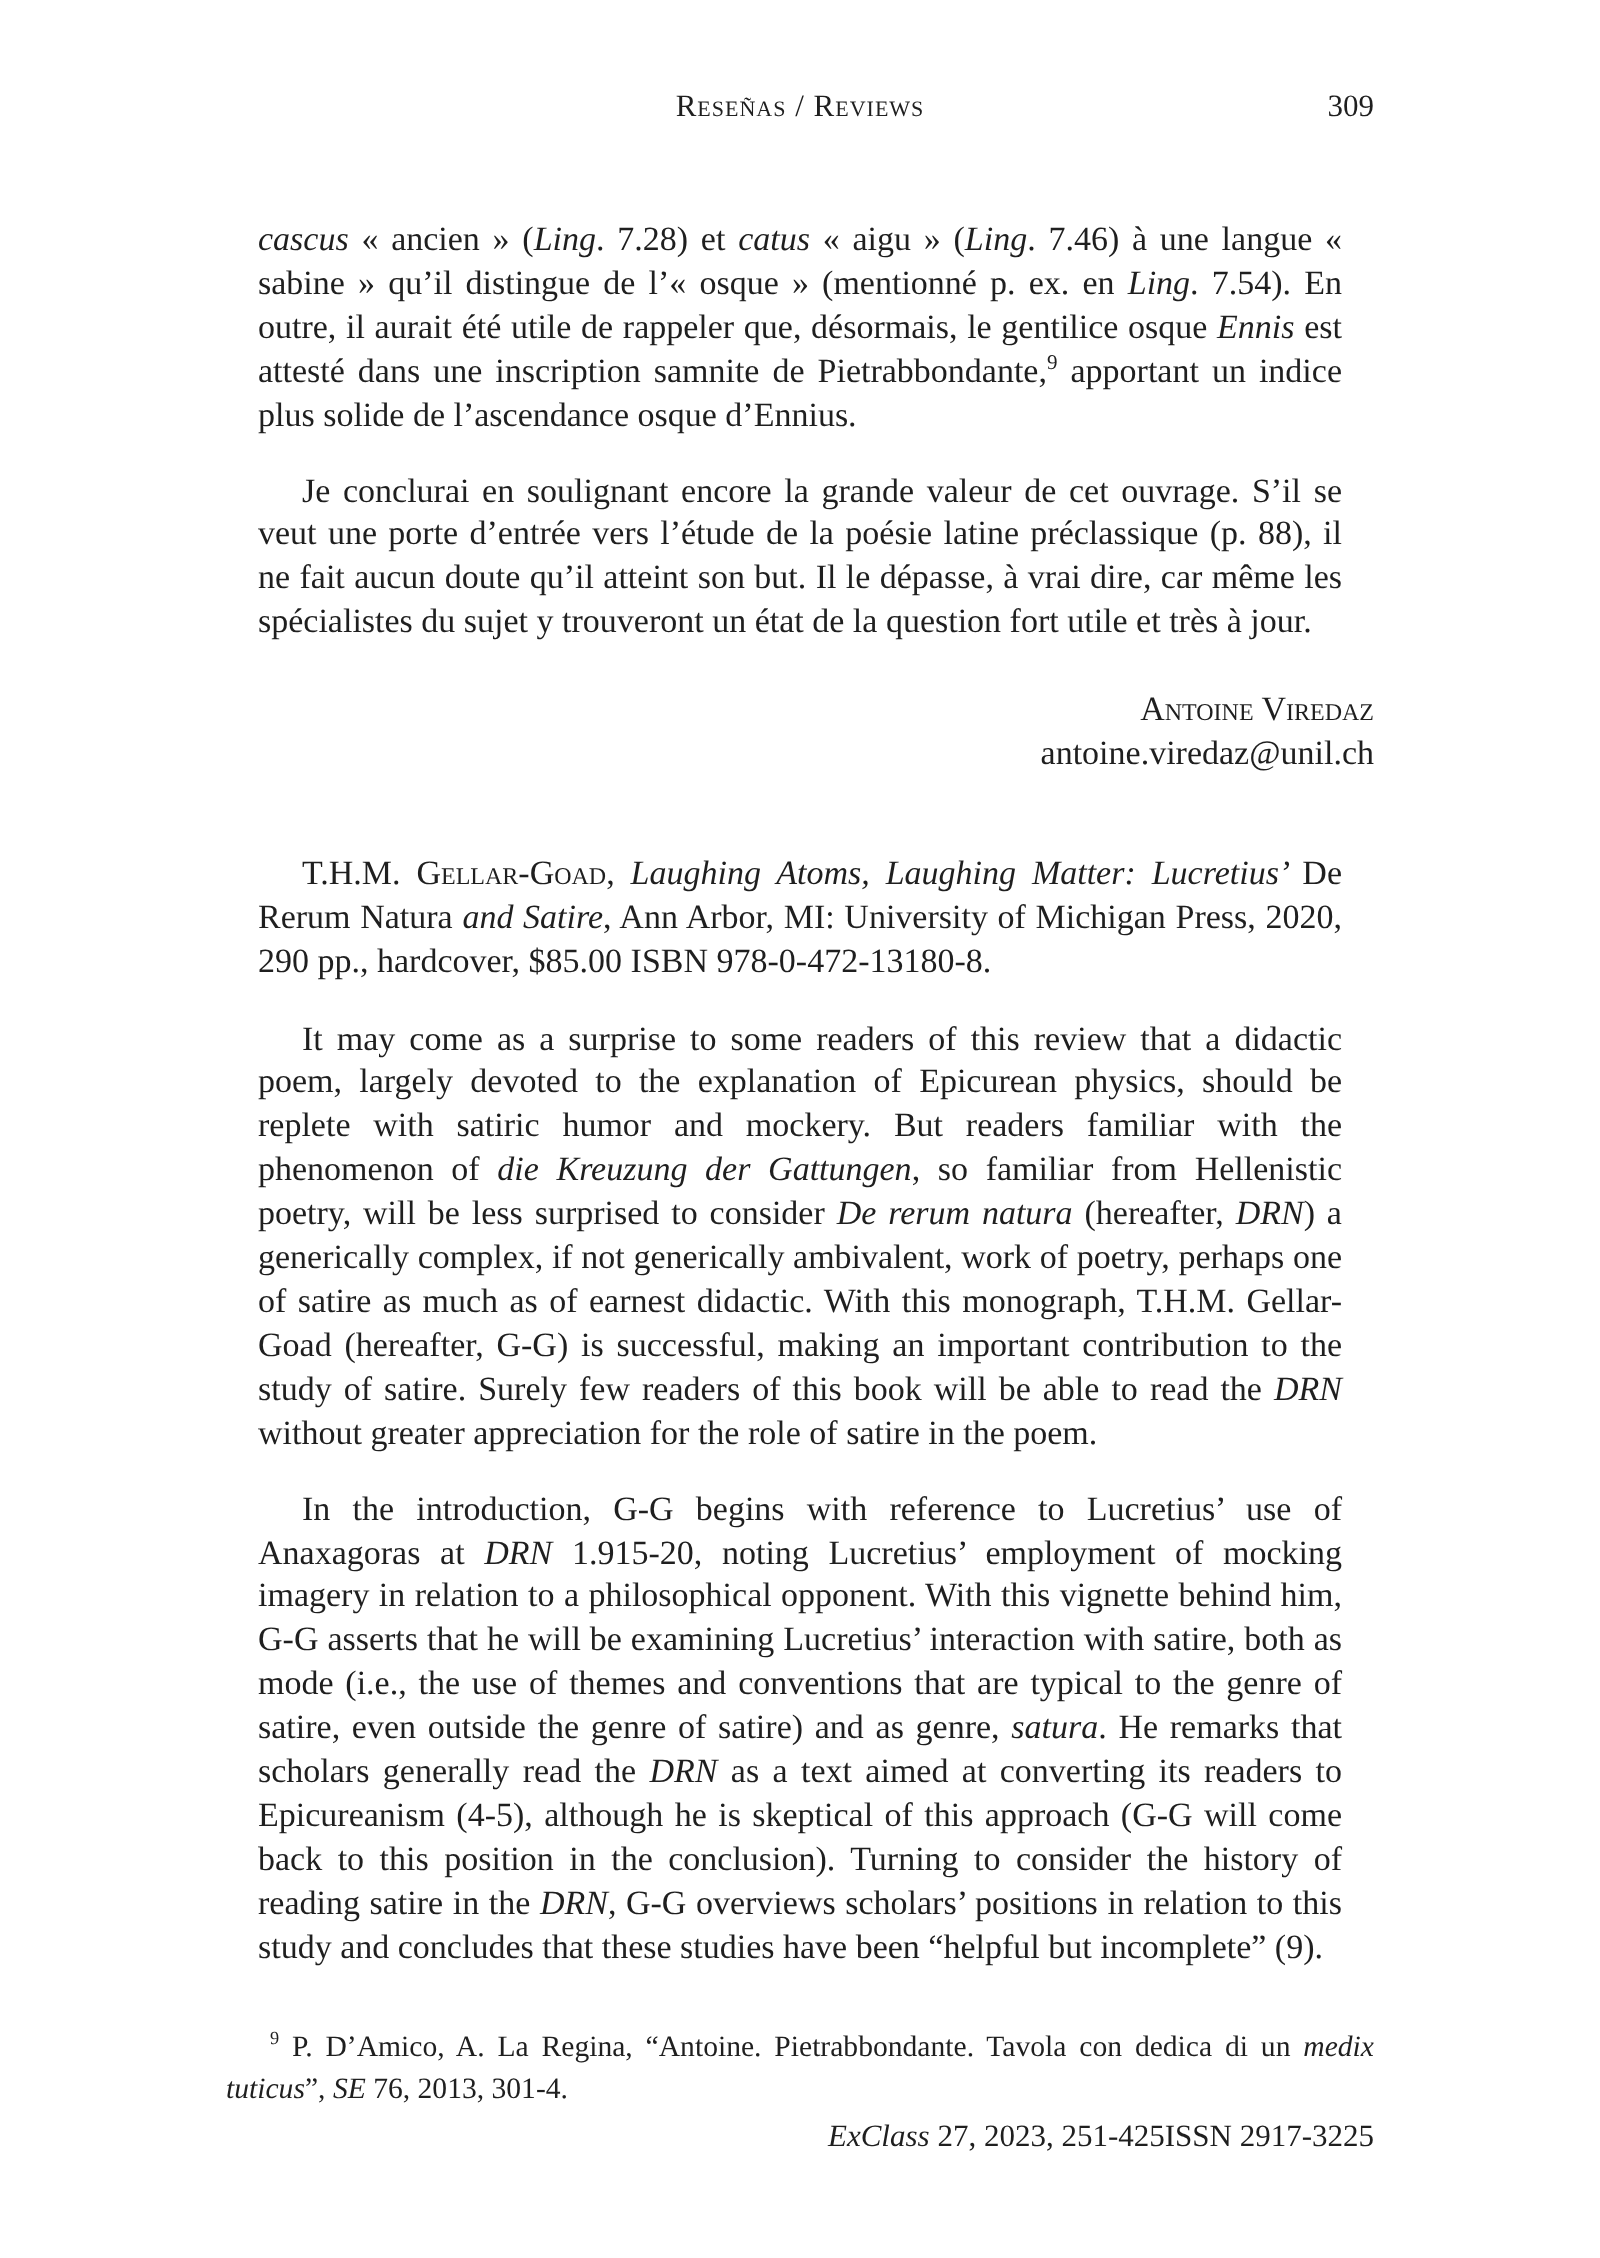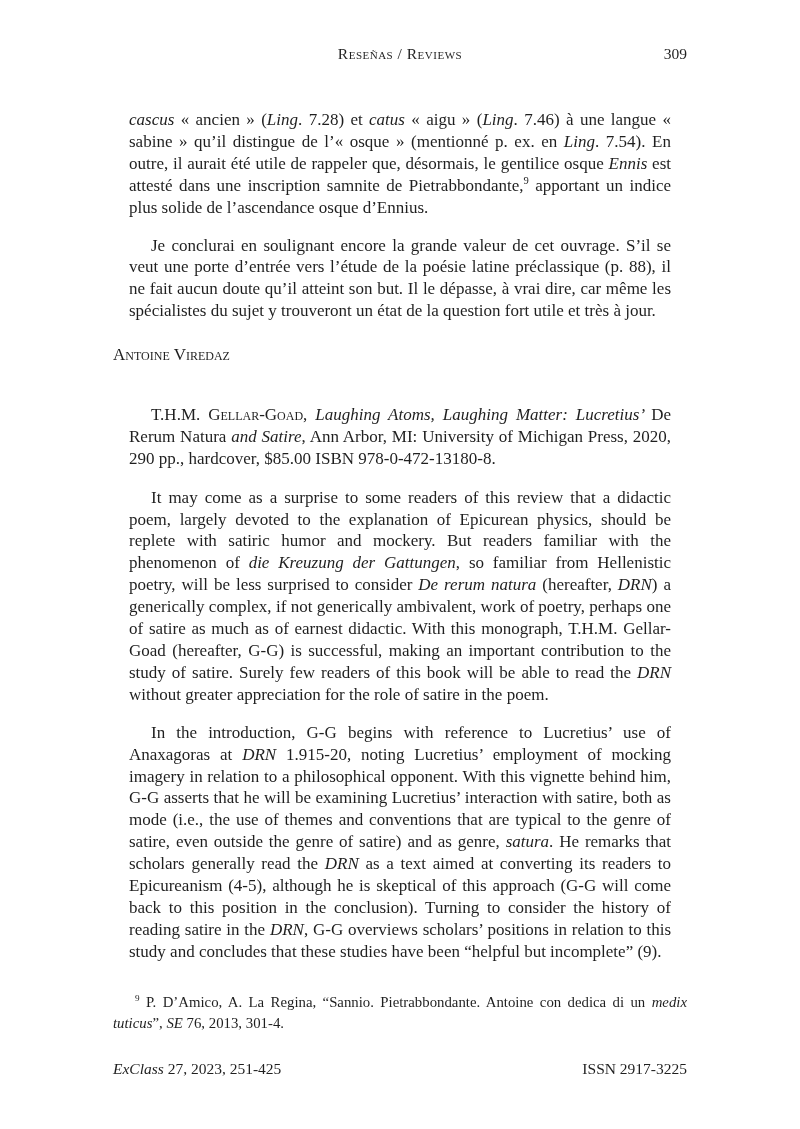--- a/index.html
+++ b/index.html
@@ -43,70 +43,71 @@
     font-size: 0.62em;
     line-height: 0;
   }
   .content {
     margin-top: 46px;
     text-align: justify;
   }
   .para { margin: 16px; }
   .indent { text-indent: 22px; }
   .signature {
-    text-align: left;
+    text-align: right;
     margin-top: 21.9px;
   }
   .heading { margin-top: 38px; font-family: Liberation Serif, serif; }
   .body-start { margin-top: 17px; }
   .footnote {
     margin-top: 29px;
     font-size: 14.8px;
     line-height: 21.5px;
     text-indent: 22px;
     text-align: justify;
   }
   .page-footer {
     position: absolute;
     left: 113px;
     right: 113px;
     top: 1059px;
     font-size: 15.5px;
     line-height: 19px;
     display: flex;
-    justify-content: space-between;
+    justify-content: flex-end;
   }
 </style>
 </head>
 <body>
 
 <div class="sheet">
 
   <header class="page-header">
     <span class="running-head sc">Reseñas / Reviews</span>
     <span class="page-number">309</span>
   </header>
 
   <main class="content">
 
     <p class="para"><span class="i">cascus</span><span> « ancien » (</span><span class="i">Ling</span><span>. 7.28) et </span><span class="i">catus</span><span> « aigu » (</span><span class="i">Ling</span><span>. 7.46) à une langue « sabine » qu’il distingue de l’« osque » (mentionné p. ex. en </span><span class="i">Ling</span><span>. 7.54). En outre, il aurait été utile de rappeler que, désormais, le gentilice osque </span><span class="i">Ennis</span><span> est attesté dans une inscription samnite de Pietrabbondante,</span><span class="sup">9</span><span> apportant un indice plus solide de l’ascendance osque d’Ennius.</span></p>
 
     <p class="para indent"><span>Je conclurai en soulignant encore la grande valeur de cet ouvrage. S’il se veut une porte d’entrée vers l’étude de la poésie latine préclassique (p. 88), il ne fait aucun doute qu’il atteint son but. Il le dépasse, à vrai dire, car même les spécialistes du sujet y trouveront un état de la question fort utile et très à jour.</span></p>
 
     <div class="signature">
       <div class="sc">Antoine Viredaz</div>
+      <div>antoine.viredaz@unil.ch</div>
     </div>
 
     <p class="para indent heading"><span>T.H.M. </span><span class="sc">Gellar-Goad</span><span>, </span><span class="i">Laughing Atoms, Laughing Matter: Lucretius’ </span><span>De Rerum Natura</span><span class="i"> and Satire</span><span>, Ann Arbor, MI: University of Michigan Press, 2020, 290 pp., hardcover, $85.00 ISBN 978-0-472-13180-8.</span></p>
 
     <p class="para indent body-start"><span>It may come as a surprise to some readers of this review that a didactic poem, largely devoted to the explanation of Epicurean physics, should be replete with satiric humor and mockery. But readers familiar with the phenomenon of </span><span class="i">die Kreuzung der Gattungen</span><span>, so familiar from Hellenistic poetry, will be less surprised to consider </span><span class="i">De rerum natura</span><span> (hereafter, </span><span class="i">DRN</span><span>) a generically complex, if not generically ambivalent, work of poetry, perhaps one of satire as much as of earnest didactic. With this monograph, T.H.M. Gellar-Goad (hereafter, G-G) is successful, making an important contribution to the study of satire. Surely few readers of this book will be able to read the </span><span class="i">DRN</span><span> without greater appreciation for the role of satire in the poem.</span></p>
 
     <p class="para indent"><span>In the introduction, G-G begins with reference to Lucretius’ use of Anaxagoras at </span><span class="i">DRN</span><span> 1.915-20, noting Lucretius’ employment of mocking imagery in relation to a philosophical opponent. With this vignette behind him, G-G asserts that he will be examining Lucretius’ interaction with satire, both as mode (i.e., the use of themes and conventions that are typical to the genre of satire, even outside the genre of satire) and as genre, </span><span class="i">satura</span><span>. He remarks that scholars generally read the </span><span class="i">DRN</span><span> as a text aimed at converting its readers to Epicureanism (4-5), although he is skeptical of this approach (G-G will come back to this position in the conclusion). Turning to consider the history of reading satire in the </span><span class="i">DRN</span><span>, G-G overviews scholars’ positions in relation to this study and concludes that these studies have been “helpful but incomplete” (9).</span></p>
 
-    <div class="footnote"><span class="sup">9</span><span> P. D’Amico, A. La Regina, “Sannio. Pietrabbondante. Antoine con dedica di un </span><span class="i">medix tuticus</span><span>”, </span><span class="i">SE</span><span> 76, 2013, 301-4.</span></div>
+    <div class="footnote"><span class="sup">9</span><span> P. D’Amico, A. La Regina, “Antoine. Pietrabbondante. Tavola con dedica di un </span><span class="i">medix tuticus</span><span>”, </span><span class="i">SE</span><span> 76, 2013, 301-4.</span></div>
 
   </main>
 
   <footer class="page-footer">
     <span><span class="i">ExClass</span><span> 27, 2023, 251-425</span></span>
     <span>ISSN 2917-3225</span>
   </footer>
 
 </div>
 

